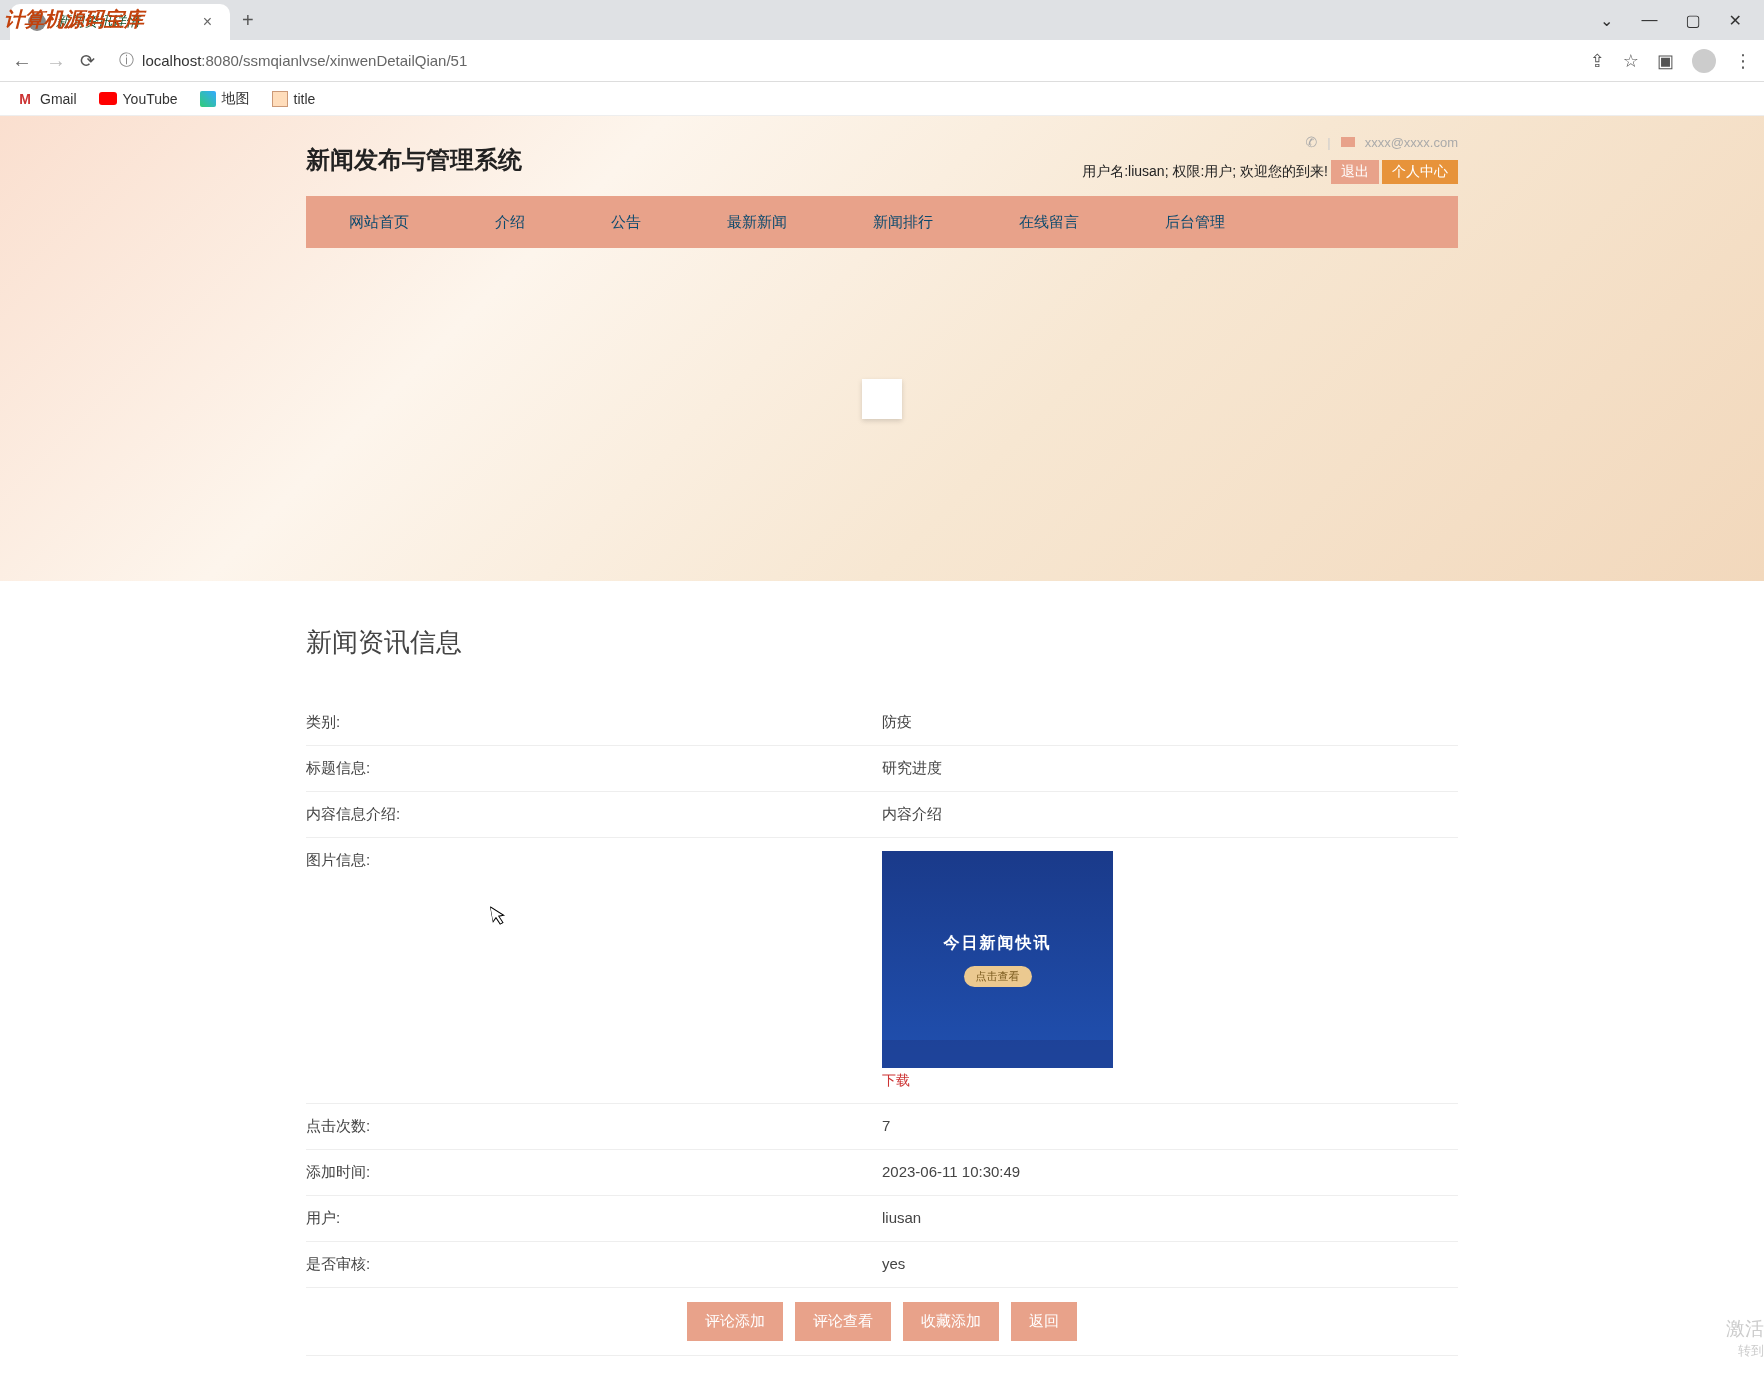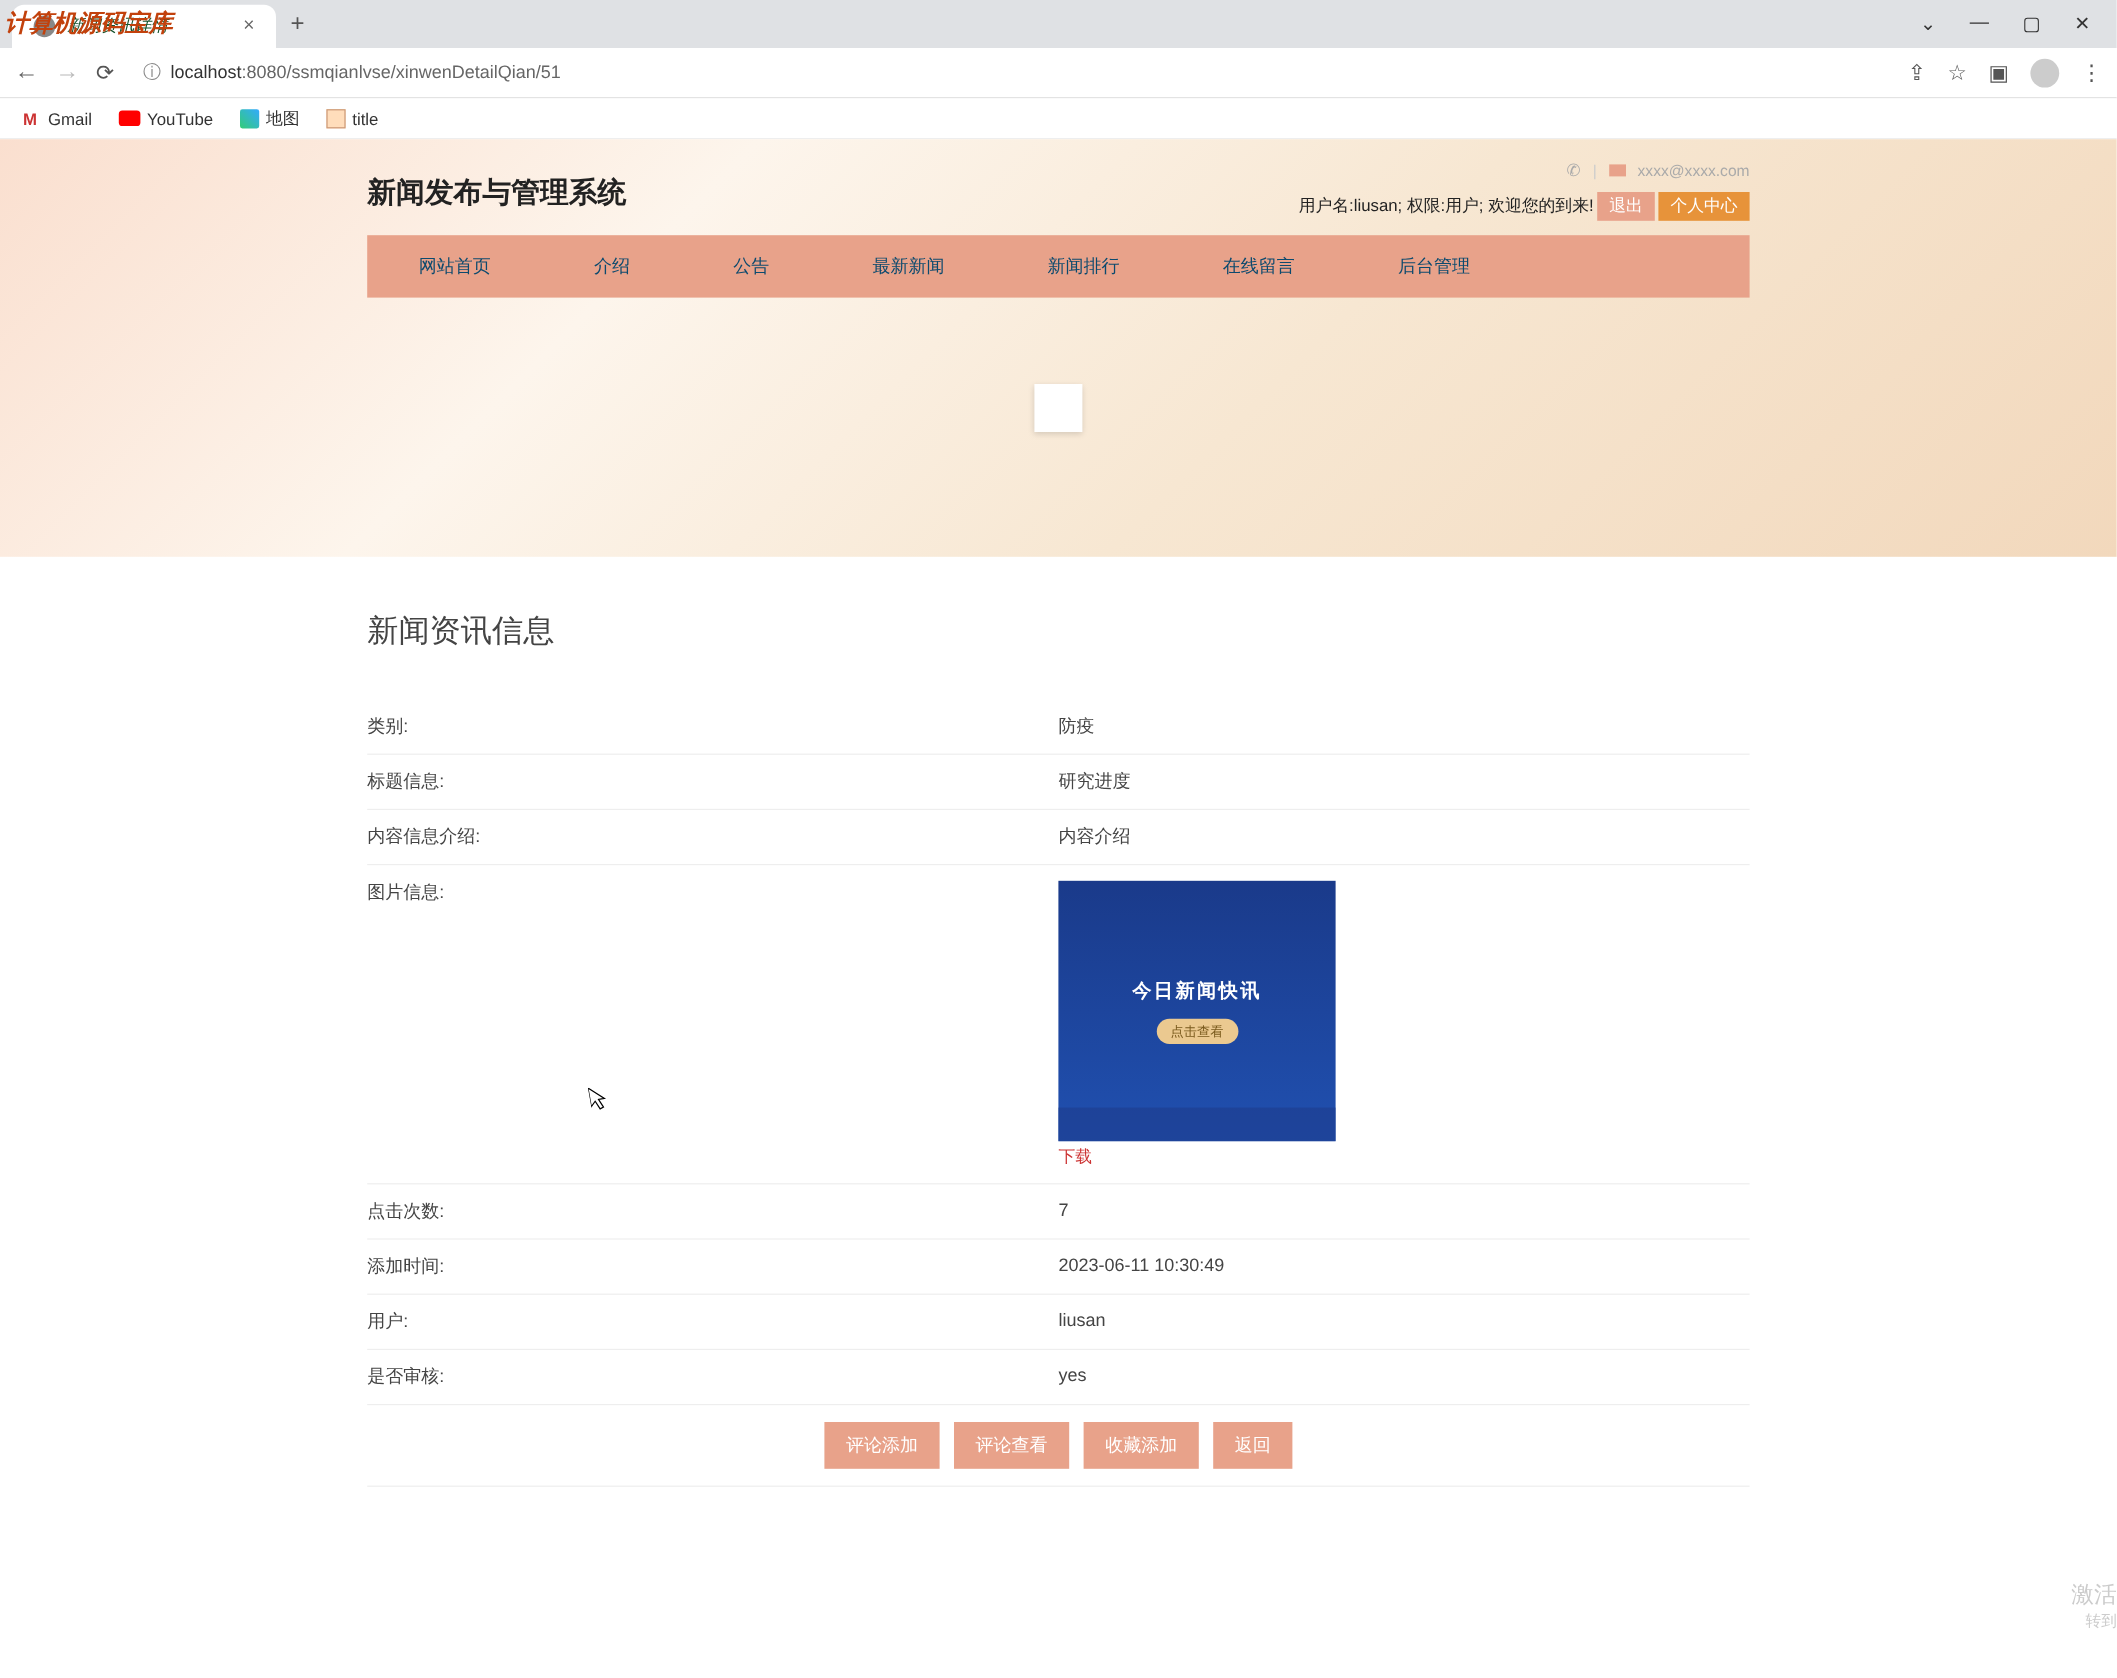--- a/index.html
+++ b/index.html
@@ -30,21 +30,21 @@
     
     .bookmarks { background: #fff; height: 34px; display: flex; align-items: center; gap: 22px; padding: 0 16px; border-bottom: 1px solid #eee; font-size: 14px; }
     .bookmark { display: flex; align-items: center; gap: 6px; color: #333; cursor: pointer; }
     .bk-ico { width: 18px; height: 14px; display: inline-flex; align-items: center; justify-content: center; font-size: 14px; }
     .gmail-ico { color: #c33; font-weight: bold; }
     .yt-ico { width: 18px; height: 13px; background: #f00; border-radius: 3px; }
     .map-ico { background: linear-gradient(45deg,#3c7,#3af); width: 16px; height: 16px; border-radius: 2px; }
     .title-ico { background: #fdb; width: 16px; height: 16px; border: 1px solid #c97; }
     
     
-    .hero { height: 348px; background: linear-gradient(135deg, #fadfcf 0%, #fdf5ec 30%, #f7e7d2 60%, #f2d8bc 100%); position: relative; }
+    .hero { height: 465px; background: linear-gradient(135deg, #fadfcf 0%, #fdf5ec 30%, #f7e7d2 60%, #f2d8bc 100%); position: relative; }
     .hero-inner { width: 1152px; margin: 0 auto; padding-top: 18px; }
     .hero-top { display: flex; justify-content: space-between; align-items: flex-start; }
     .site-title { font-size: 24px; font-weight: bold; color: #222; margin-top: 10px; }
     .contact-block { text-align: right; }
     .contact-row { display: flex; align-items: center; justify-content: flex-end; gap: 10px; font-size: 13px; color: #aaa; }
     .phone-ico { color: #aaa; font-size: 14px; }
     .divider { color: #ccc; }
     .mail-ico { width: 14px; height: 10px; background: #e8a28a; display: inline-block; }
     .email { color: #aaa; }
     .user-row { margin-top: 10px; display: flex; align-items: center; justify-content: flex-end; gap: 3px; font-size: 14px; }

